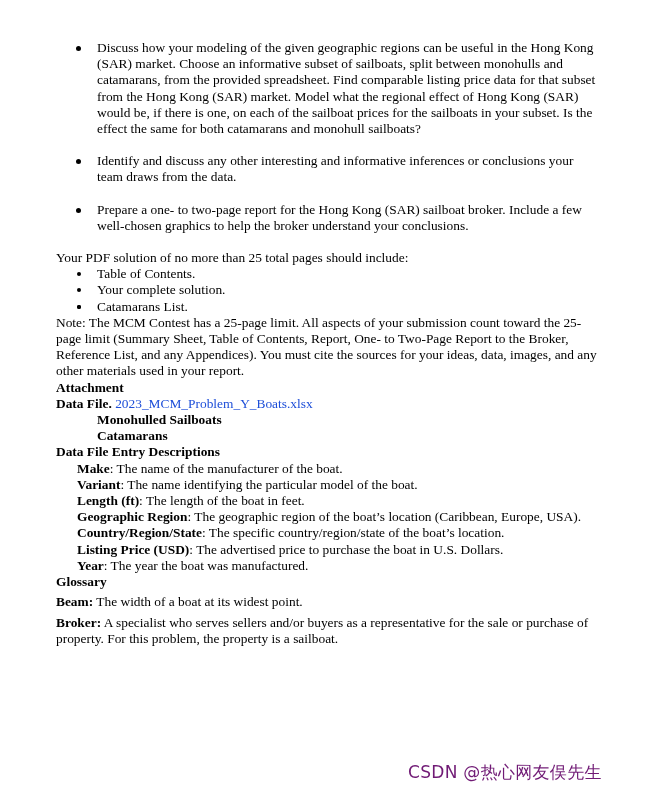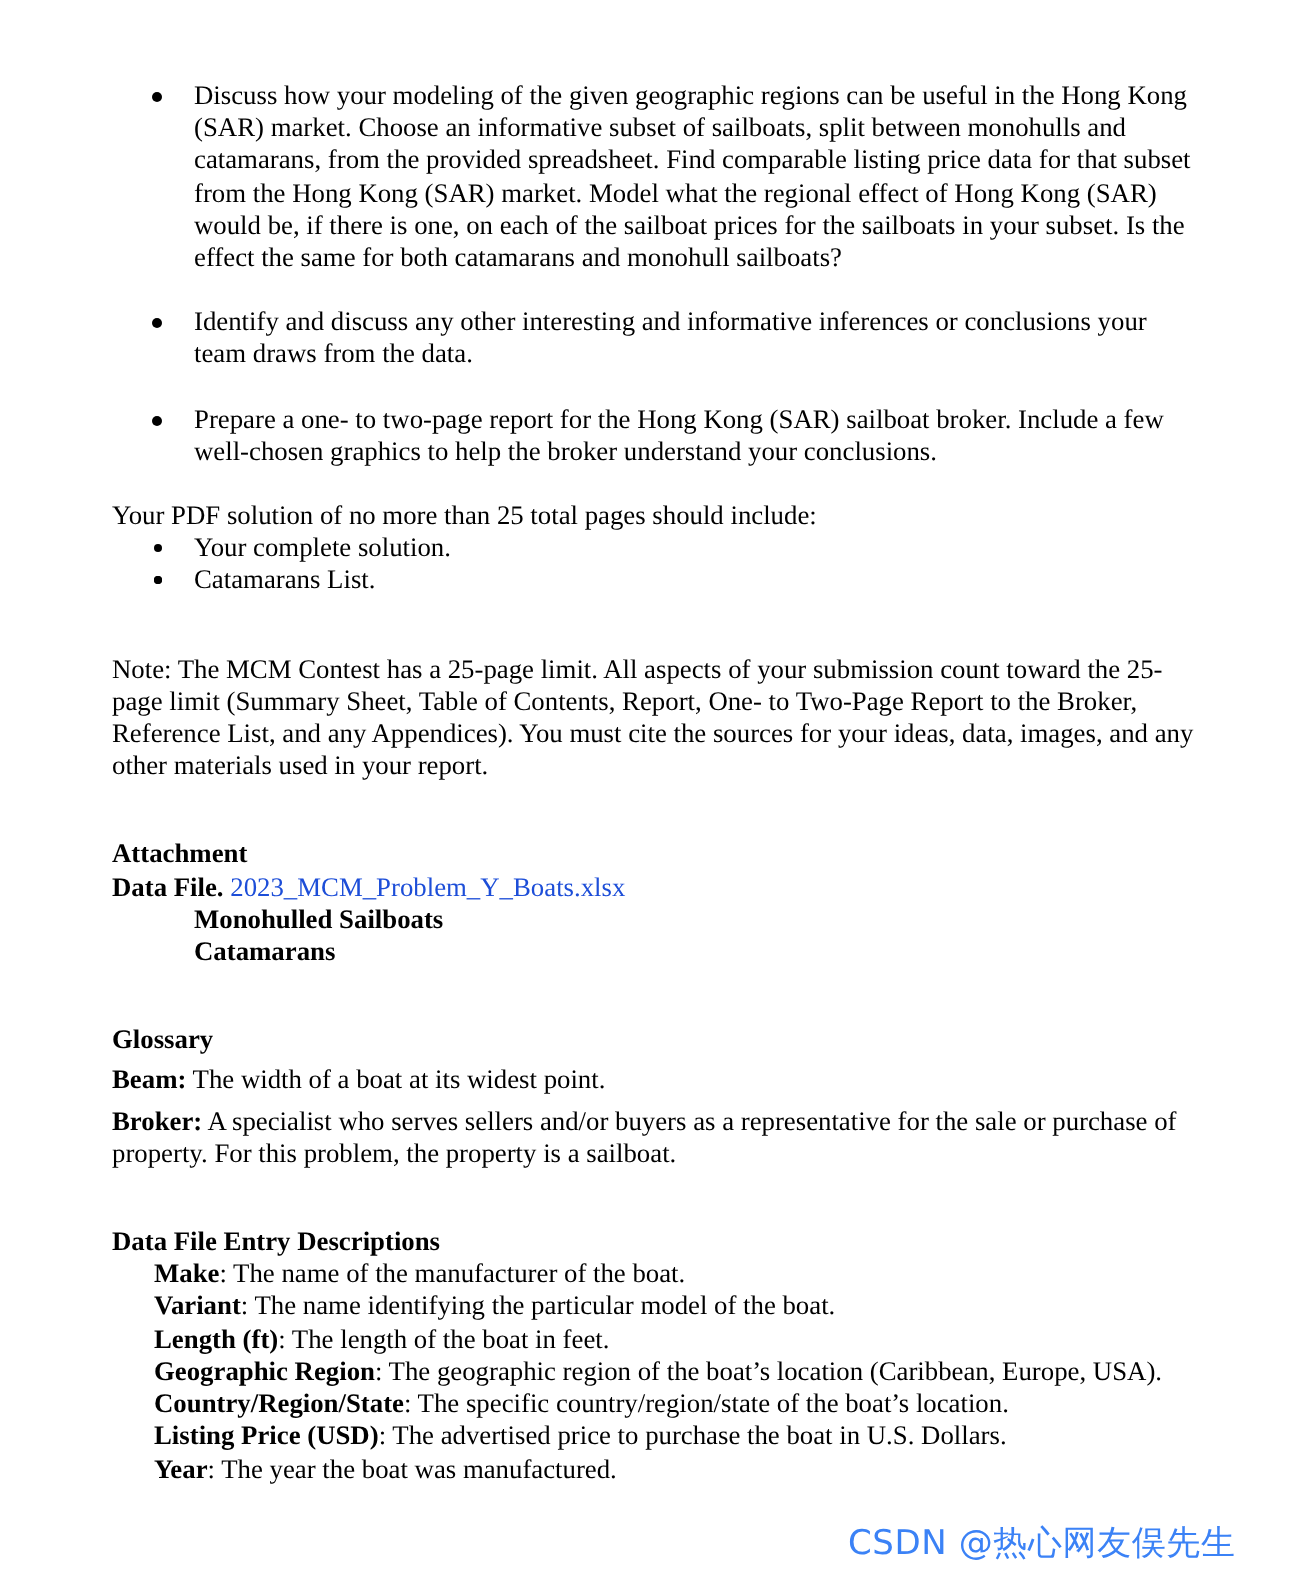--- a/index.html
+++ b/index.html
@@ -15,72 +15,73 @@
     position: absolute; left: 20px; top: 6px; width: 5px; height: 5px;
     border-radius: 50%; background: #000;
   }
   ul.spaced li { margin-bottom: 16px; }
   ul.tight li .dot { width: 4px; height: 4px; top: 6px; left: 21px; }
   p { margin: 0; }
   .b { font-weight: bold; }
   .link { color: #1d4ed8; }
   .indent1 { padding-left: 41px; }
   .indent2 { padding-left: 21px; }
-  .sec-gap { margin-top: 28px; }
+  .sec-gap { margin-top: 0; }
   .gloss-line { margin-top: 4px; }
   .watermark {
-    position: absolute; left: 424px; top: 764px;
+    position: absolute; left: 408px; top: 764px;
     font-family: "DejaVu Sans", "Liberation Sans", sans-serif;
-    font-size: 17px; color: #3b82f6; letter-spacing: 0.3px;
+    font-size: 17px; color: #701a75; letter-spacing: 0.3px;
   }
 </style>
 </head>
 <body>
 
 <div class="page">
 
   <ul class="bullets spaced">
     <li><span class="dot"></span><span>Discuss how your modeling of the given geographic regions can be useful in the Hong Kong (SAR) market. Choose an informative subset of sailboats, split between monohulls and catamarans, from the provided spreadsheet. Find comparable listing price data for that subset from the Hong Kong (SAR) market. Model what the regional effect of Hong Kong (SAR) would be, if there is one, on each of the sailboat prices for the sailboats in your subset. Is the effect the same for both catamarans and monohull sailboats?</span></li>
     <li><span class="dot"></span><span>Identify and discuss any other interesting and informative inferences or conclusions your team draws from the data.</span></li>
     <li><span class="dot"></span><span>Prepare a one- to two-page report for the Hong Kong (SAR) sailboat broker. Include a few well-chosen graphics to help the broker understand your conclusions.</span></li>
   </ul>
 
   <p>Your PDF solution of no more than 25 total pages should include:</p>
   <ul class="bullets tight">
+    <li><span class="dot"></span><span>Table of Contents.</span></li>
     <li><span class="dot"></span><span>Your complete solution.</span></li>
     <li><span class="dot"></span></li>
     <li><span class="dot"></span><span>Catamarans List.</span></li>
   </ul>
 
   <p class="sec-gap">Note: The MCM Contest has a 25-page limit. All aspects of your submission count toward the 25-page limit (Summary Sheet, Table of Contents, Report, One- to Two-Page Report to the Broker, Reference List, and any Appendices). You must cite the sources for your ideas, data, images, and any other materials used in your report.</p>
 
   <div class="sec-gap">
     <p class="b">Attachment</p>
     <p>
       <span class="b">Data File.</span>
       <a class="link">2023_MCM_Problem_Y_Boats.xlsx</a>
     </p>
     <p class="b indent1">Monohulled Sailboats</p>
     <p class="b indent1">Catamarans</p>
   </div>
 
   <div class="sec-gap">
-    <p class="b">Glossary</p>
-    <p class="gloss-line"><span class="b">Beam:</span><span> The width of a boat at its widest point.</span></p>
-    <p class="gloss-line"><span class="b">Broker:</span><span> A specialist who serves sellers and/or buyers as a representative for the sale or purchase of property. For this problem, the property is a sailboat.</span></p>
-  </div>
-
-  <div class="sec-gap">
     <p class="b">Data File Entry Descriptions</p>
     <div class="indent2">
       <p><span class="b">Make</span><span>: The name of the manufacturer of the boat.</span></p>
       <p><span class="b">Variant</span><span>: The name identifying the particular model of the boat.</span></p>
       <p><span class="b">Length (ft)</span><span>: The length of the boat in feet.</span></p>
       <p><span class="b">Geographic Region</span><span>: The geographic region of the boat’s location (Caribbean, Europe, USA).</span></p>
       <p><span class="b">Country/Region/State</span><span>: The specific country/region/state of the boat’s location.</span></p>
       <p><span class="b">Listing Price (USD)</span><span>: The advertised price to purchase the boat in U.S. Dollars.</span></p>
       <p><span class="b">Year</span><span>: The year the boat was manufactured.</span></p>
     </div>
   </div>
 
+  <div class="sec-gap">
+    <p class="b">Glossary</p>
+    <p class="gloss-line"><span class="b">Beam:</span><span> The width of a boat at its widest point.</span></p>
+    <p class="gloss-line"><span class="b">Broker:</span><span> A specialist who serves sellers and/or buyers as a representative for the sale or purchase of property. For this problem, the property is a sailboat.</span></p>
+  </div>
+
 </div>
 
 <div class="watermark">CSDN @热心网友俣先生</div>
 
 </body></html>

